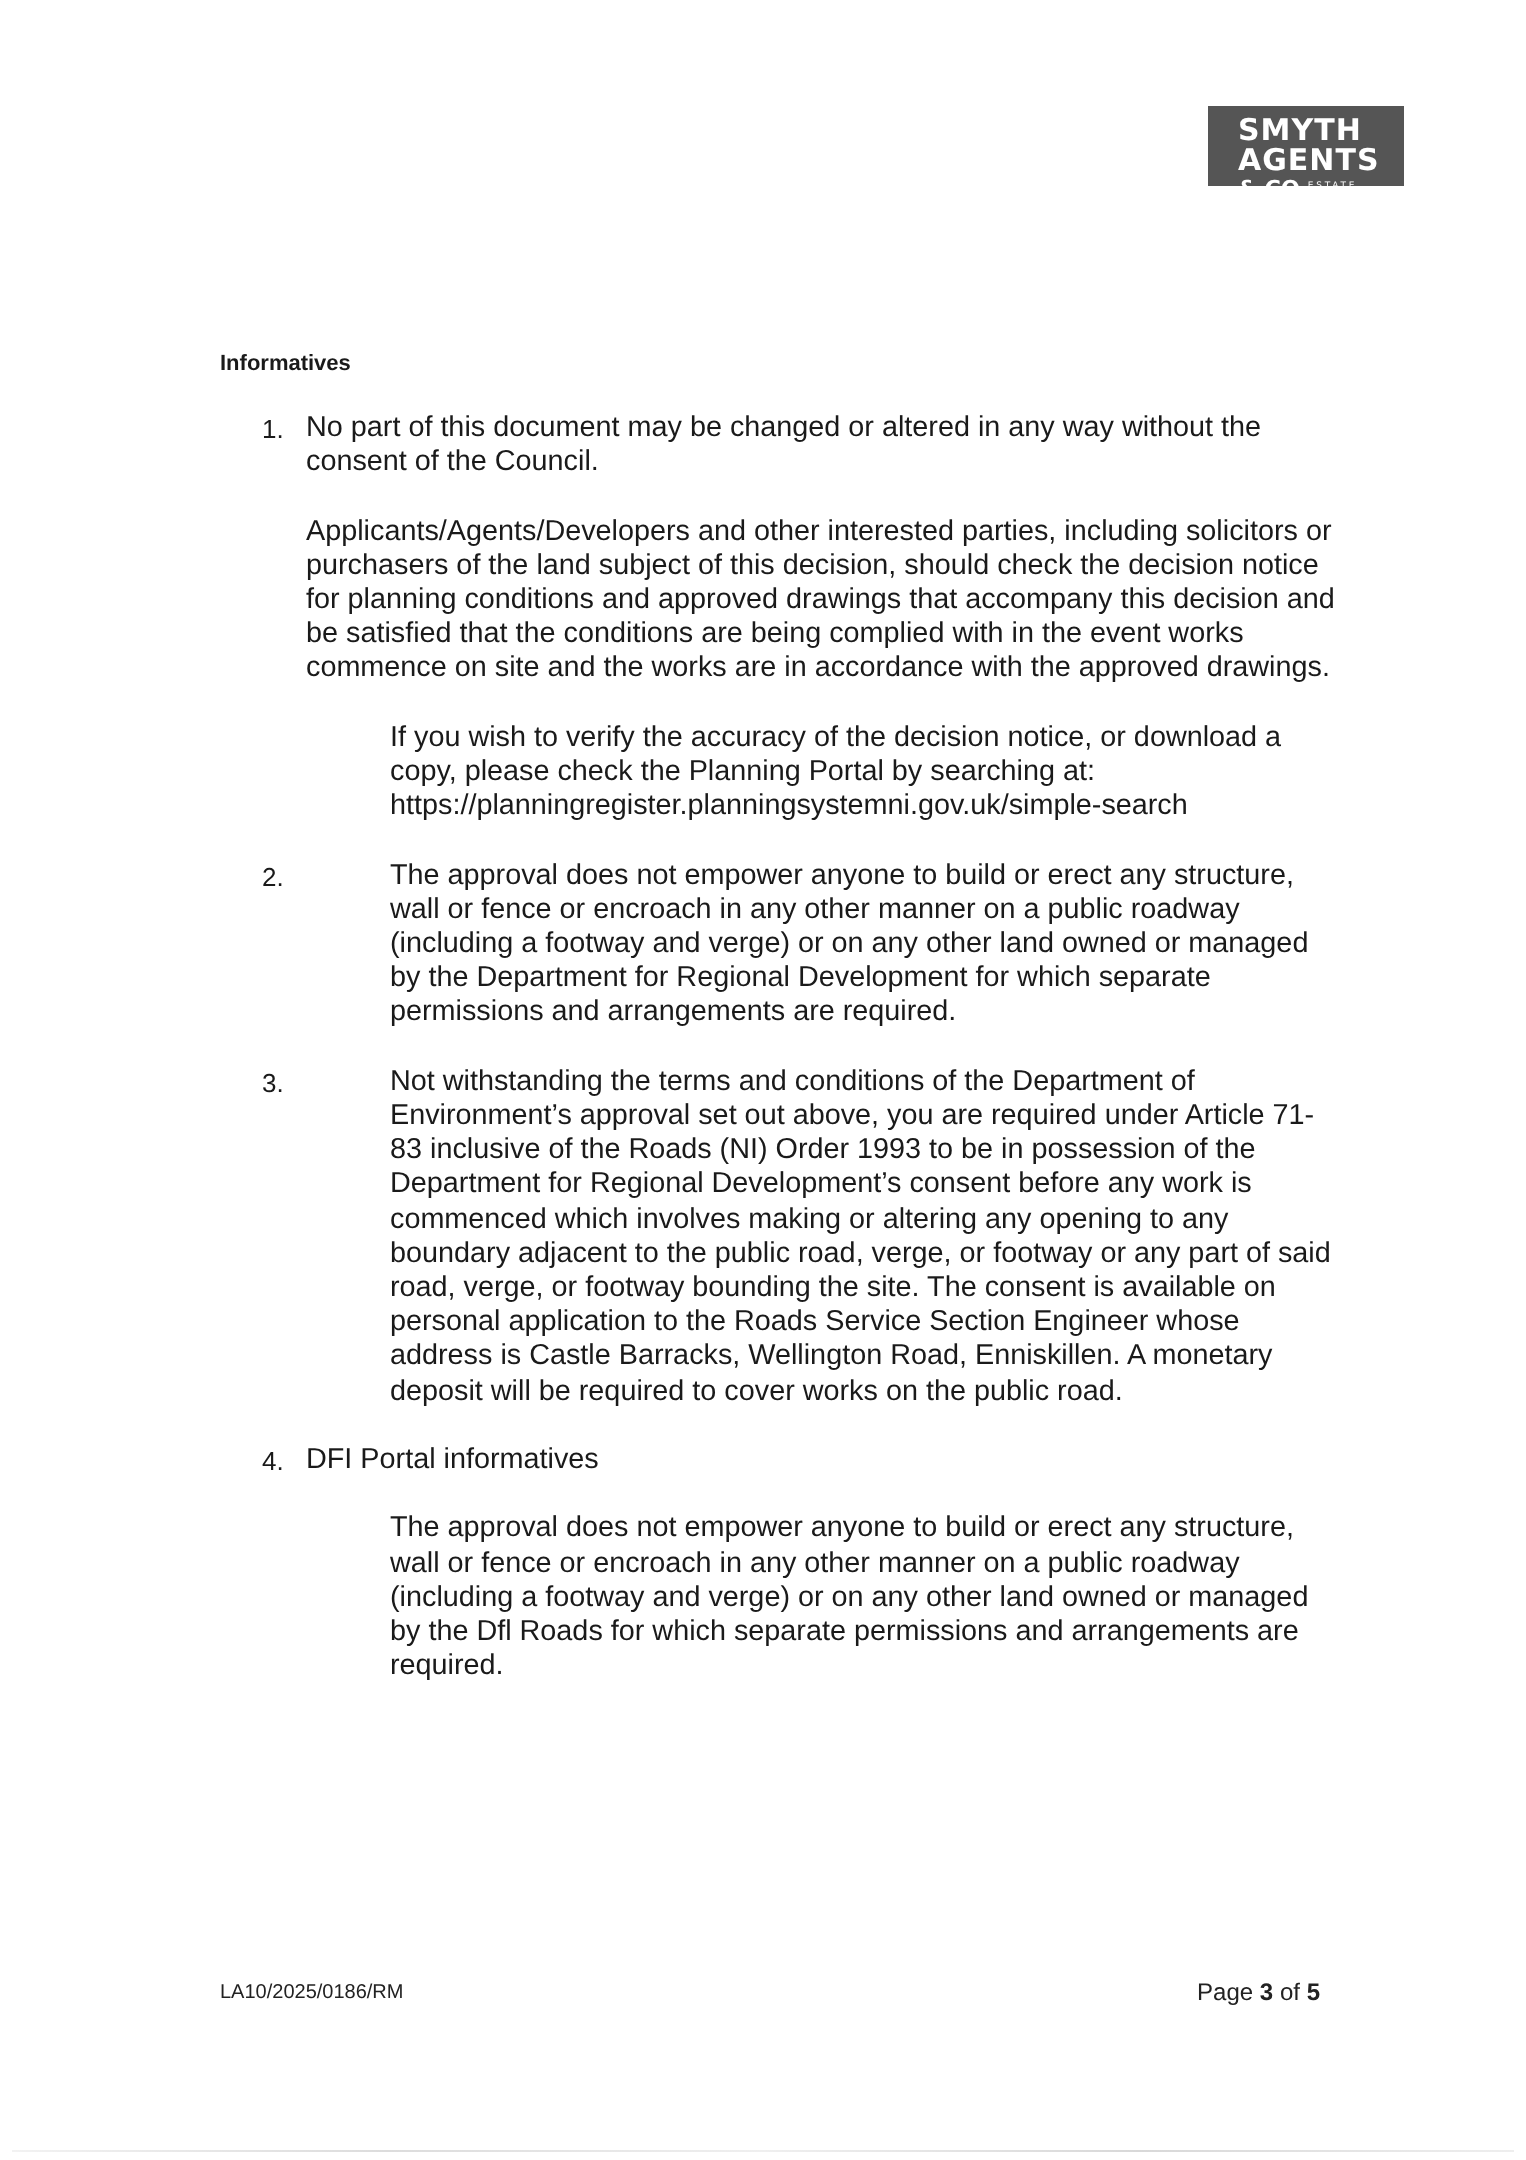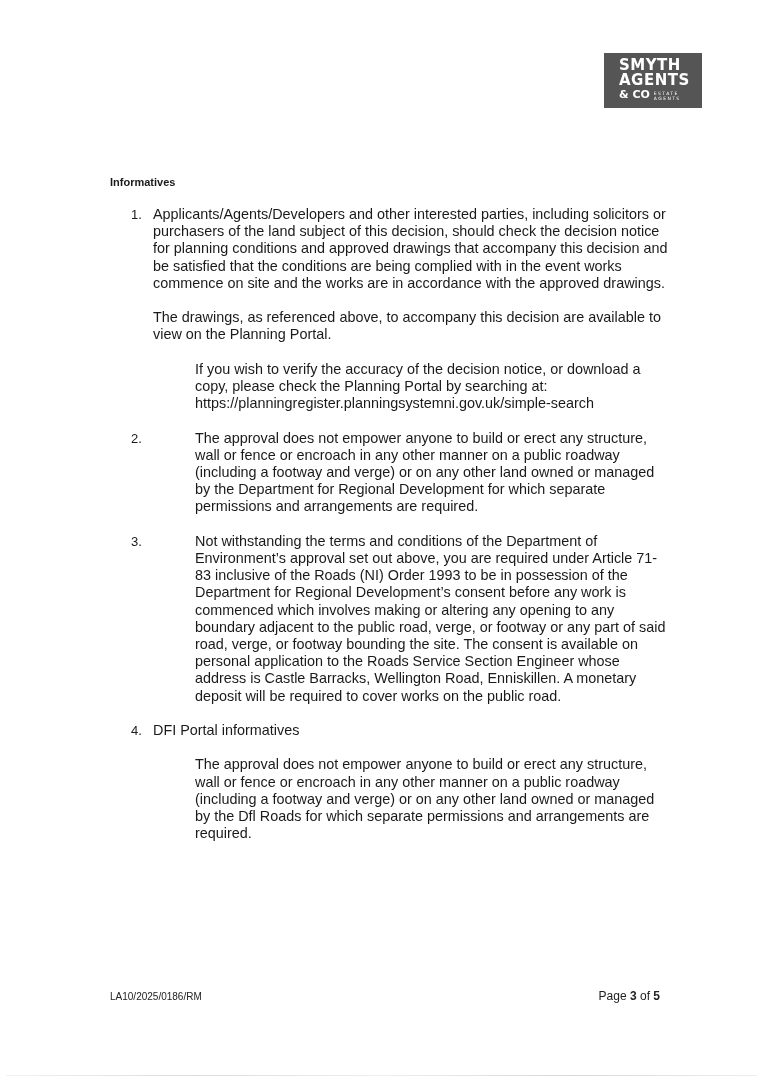--- a/index.html
+++ b/index.html
@@ -1,18 +1,18 @@
 <!DOCTYPE html>
 <html><head>
 <meta charset="utf-8">
 <style>
   html, body { margin:0; padding:0; background:#ffffff; }
   body { width:763px; height:1080px; position:relative; overflow:hidden;
          font-family:"Liberation Sans", sans-serif; color:#1a1a1a; }
-  .logo { position:absolute; left:604px; top:53px; width:98px; height:55px;
+  .logo { position:absolute; left:604px; top:53px; width:98px; height:40px;
           background:#555555; color:#ffffff; box-sizing:border-box; padding:5px 0 0 15px;
           font-family:"DejaVu Sans", sans-serif; font-weight:bold; }
   .logo .l1, .logo .l2 { display:block; font-size:15px; line-height:15px; letter-spacing:0.5px; }
   .logo .l3 { display:flex; align-items:flex-end; margin-top:1px; }
   .logo .amp { font-size:11px; line-height:12px; }
   .logo .tag { display:flex; flex-direction:column; font-size:4.5px; line-height:5px;
                letter-spacing:1.4px; font-weight:normal; margin-left:4px; }
   .heading { position:absolute; left:110px; top:176px; font-weight:bold; font-size:11px; }
   .list { position:absolute; left:110px; top:206px; width:560px; font-size:14.4px; line-height:17.2px; }
   .item { position:relative; padding-left:43px; margin-bottom:17.2px; }
@@ -38,22 +38,22 @@
       <span>AGENTS</span>
     </span>
   </span>
 </div>
 
 <div class="heading">Informatives</div>
 
 <div class="list">
   <div class="item">
     <span class="num">1.</span>
+    <p class="para">No part of this document may be changed or altered in any way without the consent of the Council.</p>
     <p class="para">Applicants/Agents/Developers and other interested parties, including solicitors or purchasers of the land subject of this decision, should check the decision notice for planning conditions and approved drawings that accompany this decision and be satisfied that the conditions are being complied with in the event works commence on site and the works are in accordance with the approved drawings.</p>
-    <p class="para">The drawings, as referenced above, to accompany this decision are available to view on the Planning Portal.</p>
     <p class="para">If you wish to verify the accuracy of the decision notice, or download a copy, please check the Planning Portal by searching at: https://planningregister.planningsystemni.gov.uk/simple-search</p>
   </div>
   <div class="item">
     <span class="num">2.</span>
     <p class="para">The approval does not empower anyone to build or erect any structure, wall or fence or encroach in any other manner on a public roadway (including a footway and verge) or on any other land owned or managed by the Department for Regional Development for which separate permissions and arrangements are required.</p>
   </div>
   <div class="item">
     <span class="num">3.</span>
     <p class="para">Not withstanding the terms and conditions of the Department of Environment’s approval set out above, you are required under Article 71-83 inclusive of the Roads (NI) Order 1993 to be in possession of the Department for Regional Development’s consent before any work is commenced which involves making or altering any opening to any boundary adjacent to the public road, verge, or footway or any part of said road, verge, or footway bounding the site.  The consent is available on personal application to the Roads Service Section Engineer whose address is Castle Barracks, Wellington Road, Enniskillen. A monetary deposit will be required to cover works on the public road.</p>
   </div>

